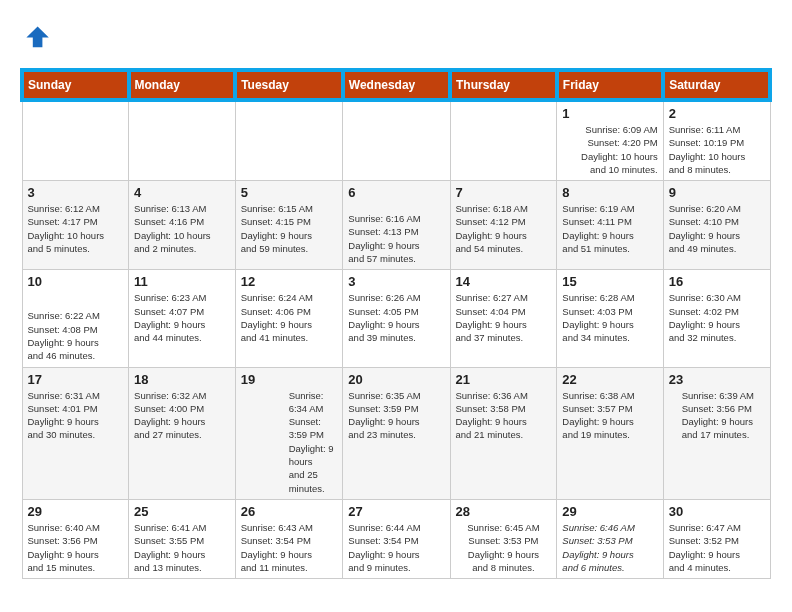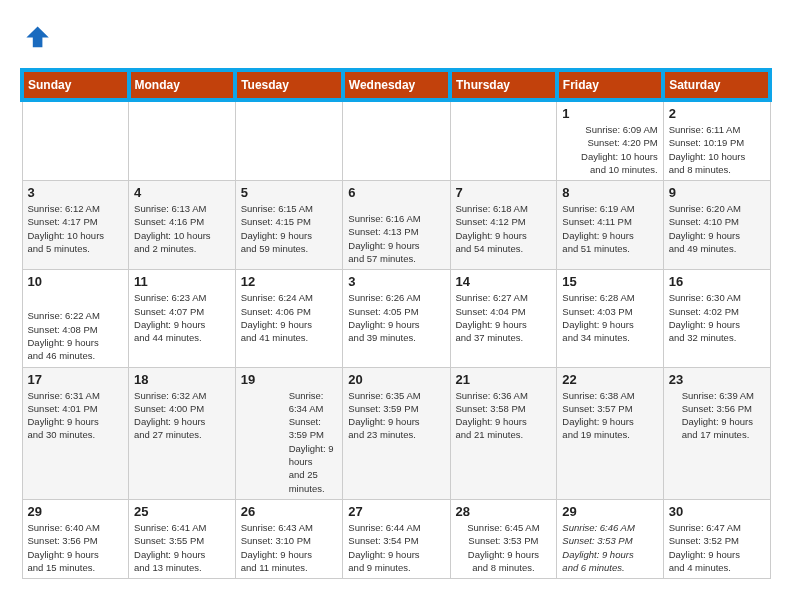--- a/index.html
+++ b/index.html
@@ -306,21 +306,21 @@
         <td>
           <span class="day-number">25</span>
           <div class="day-info" style="white-space: pre-line;">Sunrise: 6:41 AM
 Sunset: 3:55 PM
 Daylight: 9 hours
 and 13 minutes.</div>
         </td>
         <td>
           <span class="day-number">26</span>
           <div class="day-info" style="white-space: pre-line;">Sunrise: 6:43 AM
-Sunset: 3:10 PM
+Sunset: 3:54 PM
 Daylight: 9 hours
 and 11 minutes.</div>
         </td>
         <td>
           <span class="day-number">27</span>
           <div class="day-info" style="white-space: pre-line;">Sunrise: 6:44 AM
 Sunset: 3:54 PM
 Daylight: 9 hours
 and 9 minutes.</div>
         </td>

